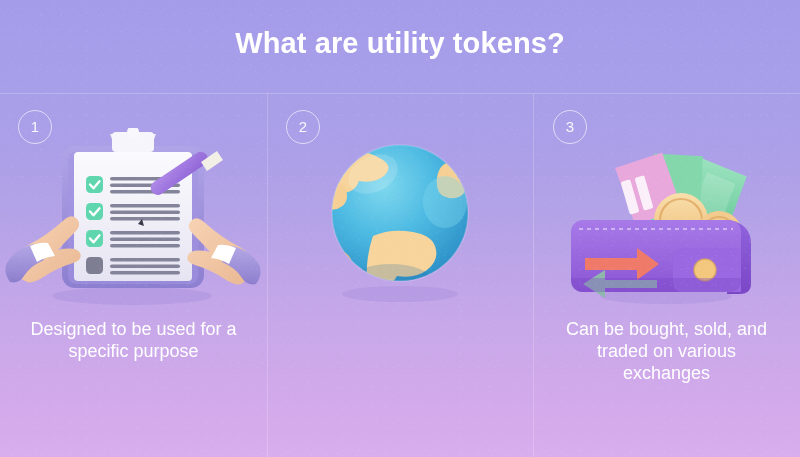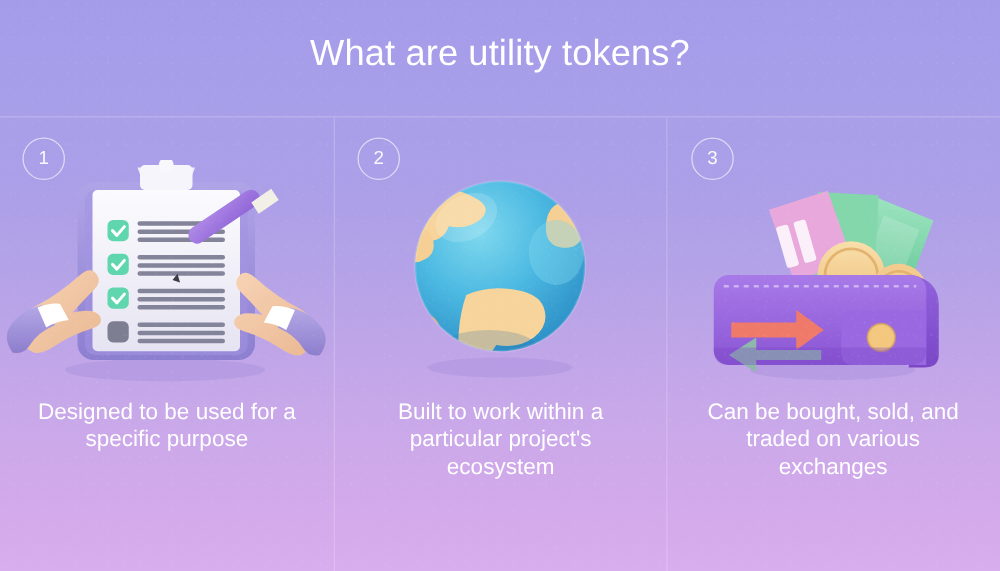--- a/index.html
+++ b/index.html
@@ -53,21 +53,21 @@
     top: 0; left: 0;
     width: 800px; height: 93px;
   }
   #page-title {
     position: absolute;
     top: 27px; left: 0;
     width: 800px;
     text-align: center;
     color: #ffffff;
     font-size: 29px;
-    font-weight: normal;
+    font-weight: bold;
     letter-spacing: .1px;
   }
 
   
   .divider-h {
     position: absolute;
     left: 0; top: 93px;
     width: 800px; height: 1px;
     background: rgba(255,255,255,.22);
   }
@@ -246,21 +246,20 @@
         <path d="M186 34 q16 6 14 22 q-2 16 -18 14 q-14 -2 -12 -20 q2 -16 16 -16 z" fill="#f5cf93"></path>
 
         <ellipse cx="106" cy="46" rx="26" ry="18" fill="#ffffff" opacity=".16" transform="rotate(-25 106 46)"></ellipse>
         <ellipse cx="178" cy="74" rx="22" ry="26" fill="#7fd8ee" opacity=".40"></ellipse>
         <ellipse cx="124" cy="152" rx="40" ry="16" fill="#1f6fa8" opacity=".22"></ellipse>
       </g>
 
       <circle cx="133" cy="85" r="68" fill="none" stroke="#ffffff" stroke-opacity=".14" stroke-width="2"></circle>
     </svg>
 
-    <div class="caption" id="caption-2">Built to work within a particular project's ecosystem</div>
   </div>
 
   <div class="column" id="column-3">
     <div class="badge">3</div>
 
     <svg class="art" viewBox="0 0 267 180">
       <defs>
         <linearGradient id="walletFront" x1="0" y1="0" x2="0" y2="1">
           <stop offset="0" stop-color="#a87ae8"></stop>
             <stop offset="1" stop-color="#8a55d4"></stop>

